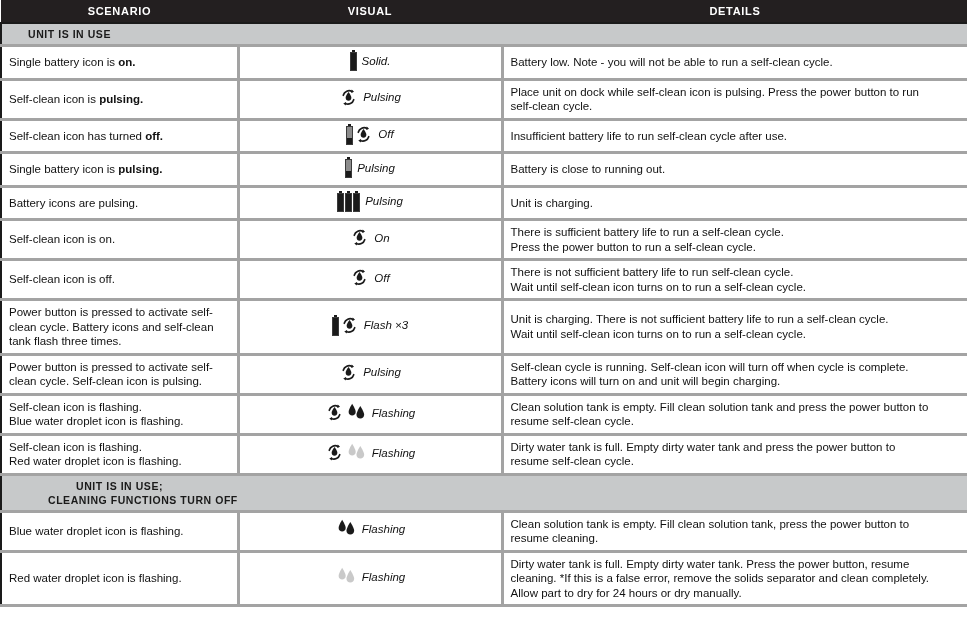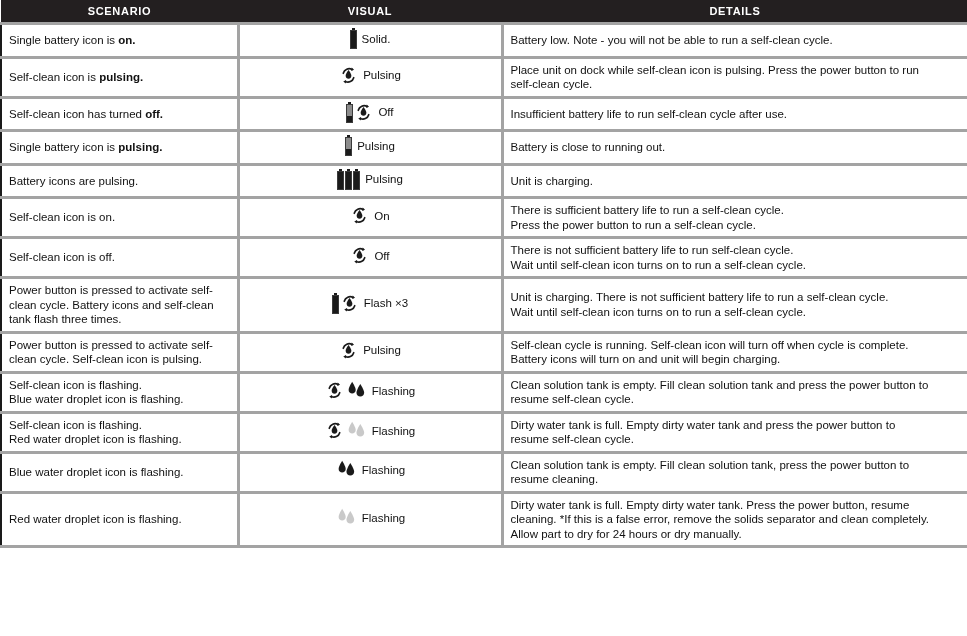--- a/index.html
+++ b/index.html
@@ -94,20 +94,21 @@
   td.scenario .line, td.details .line { display: block; }
   td.scenario b { font-weight: bold; }
 
   
   .vis {
     display: inline-flex;
     align-items: center;
     justify-content: center;
     gap: 5px;
     white-space: nowrap;
+    font-style: italic;
   }
   .vis-label {
     font-size: 11.5px;
     color: #111111;
     line-height: 14px;
   }
   .icon-group {
     display: inline-flex;
     align-items: center;
     gap: 1px;
@@ -184,20 +185,27 @@
   <thead>
     <tr>
       <th>SCENARIO</th>
       <th>VISUAL</th>
       <th>DETAILS</th>
     </tr>
   </thead>
 
   <tbody>
 
+    <tr class="section-row">
+      <td colspan="3">
+        <div class="section-label sec-align-b">
+          <span class="ln1">UNIT IS IN USE</span>
+        </div>
+      </td>
+    </tr>
 
     <tr>
       <td class="scenario">
         <span class="line"><span>Single battery icon is </span><b>on.</b></span>
       </td>
       <td class="visual">
         <span class="vis">
           <span class="icon-group">
             <span class="battery solid">
                 <span class="nub"></span>
@@ -486,20 +494,28 @@
           </span>
           <span class="vis-label">Flashing</span>
         </span>
       </td>
       <td class="details">
         <span class="line">Dirty water tank is full. Empty dirty water tank and press the power button to</span>
         <span class="line">resume self-clean cycle.</span>
       </td>
     </tr>
 
+    <tr class="section-row">
+      <td colspan="3">
+        <div class="section-label sec-align-d">
+          <span class="ln1">UNIT IS IN USE;</span>
+          <span class="ln2">CLEANING FUNCTIONS TURN OFF</span>
+        </div>
+      </td>
+    </tr>
 
     <tr>
       <td class="scenario">
         <span class="line">Blue water droplet icon is flashing.</span>
       </td>
       <td class="visual">
         <span class="vis">
           <span class="droplets">
             <svg viewBox="0 0 28 26" width="22" height="20" aria-hidden="true">
               <path d="M9 1 C9 1 4.4 8.2 4.4 11.6 C4.4 14.2 6.5 16.2 9 16.2 C11.5 16.2 13.6 14.2 13.6 11.6 C13.6 8.2 9 1 9 1 Z" fill="#1a1a1a"></path>

